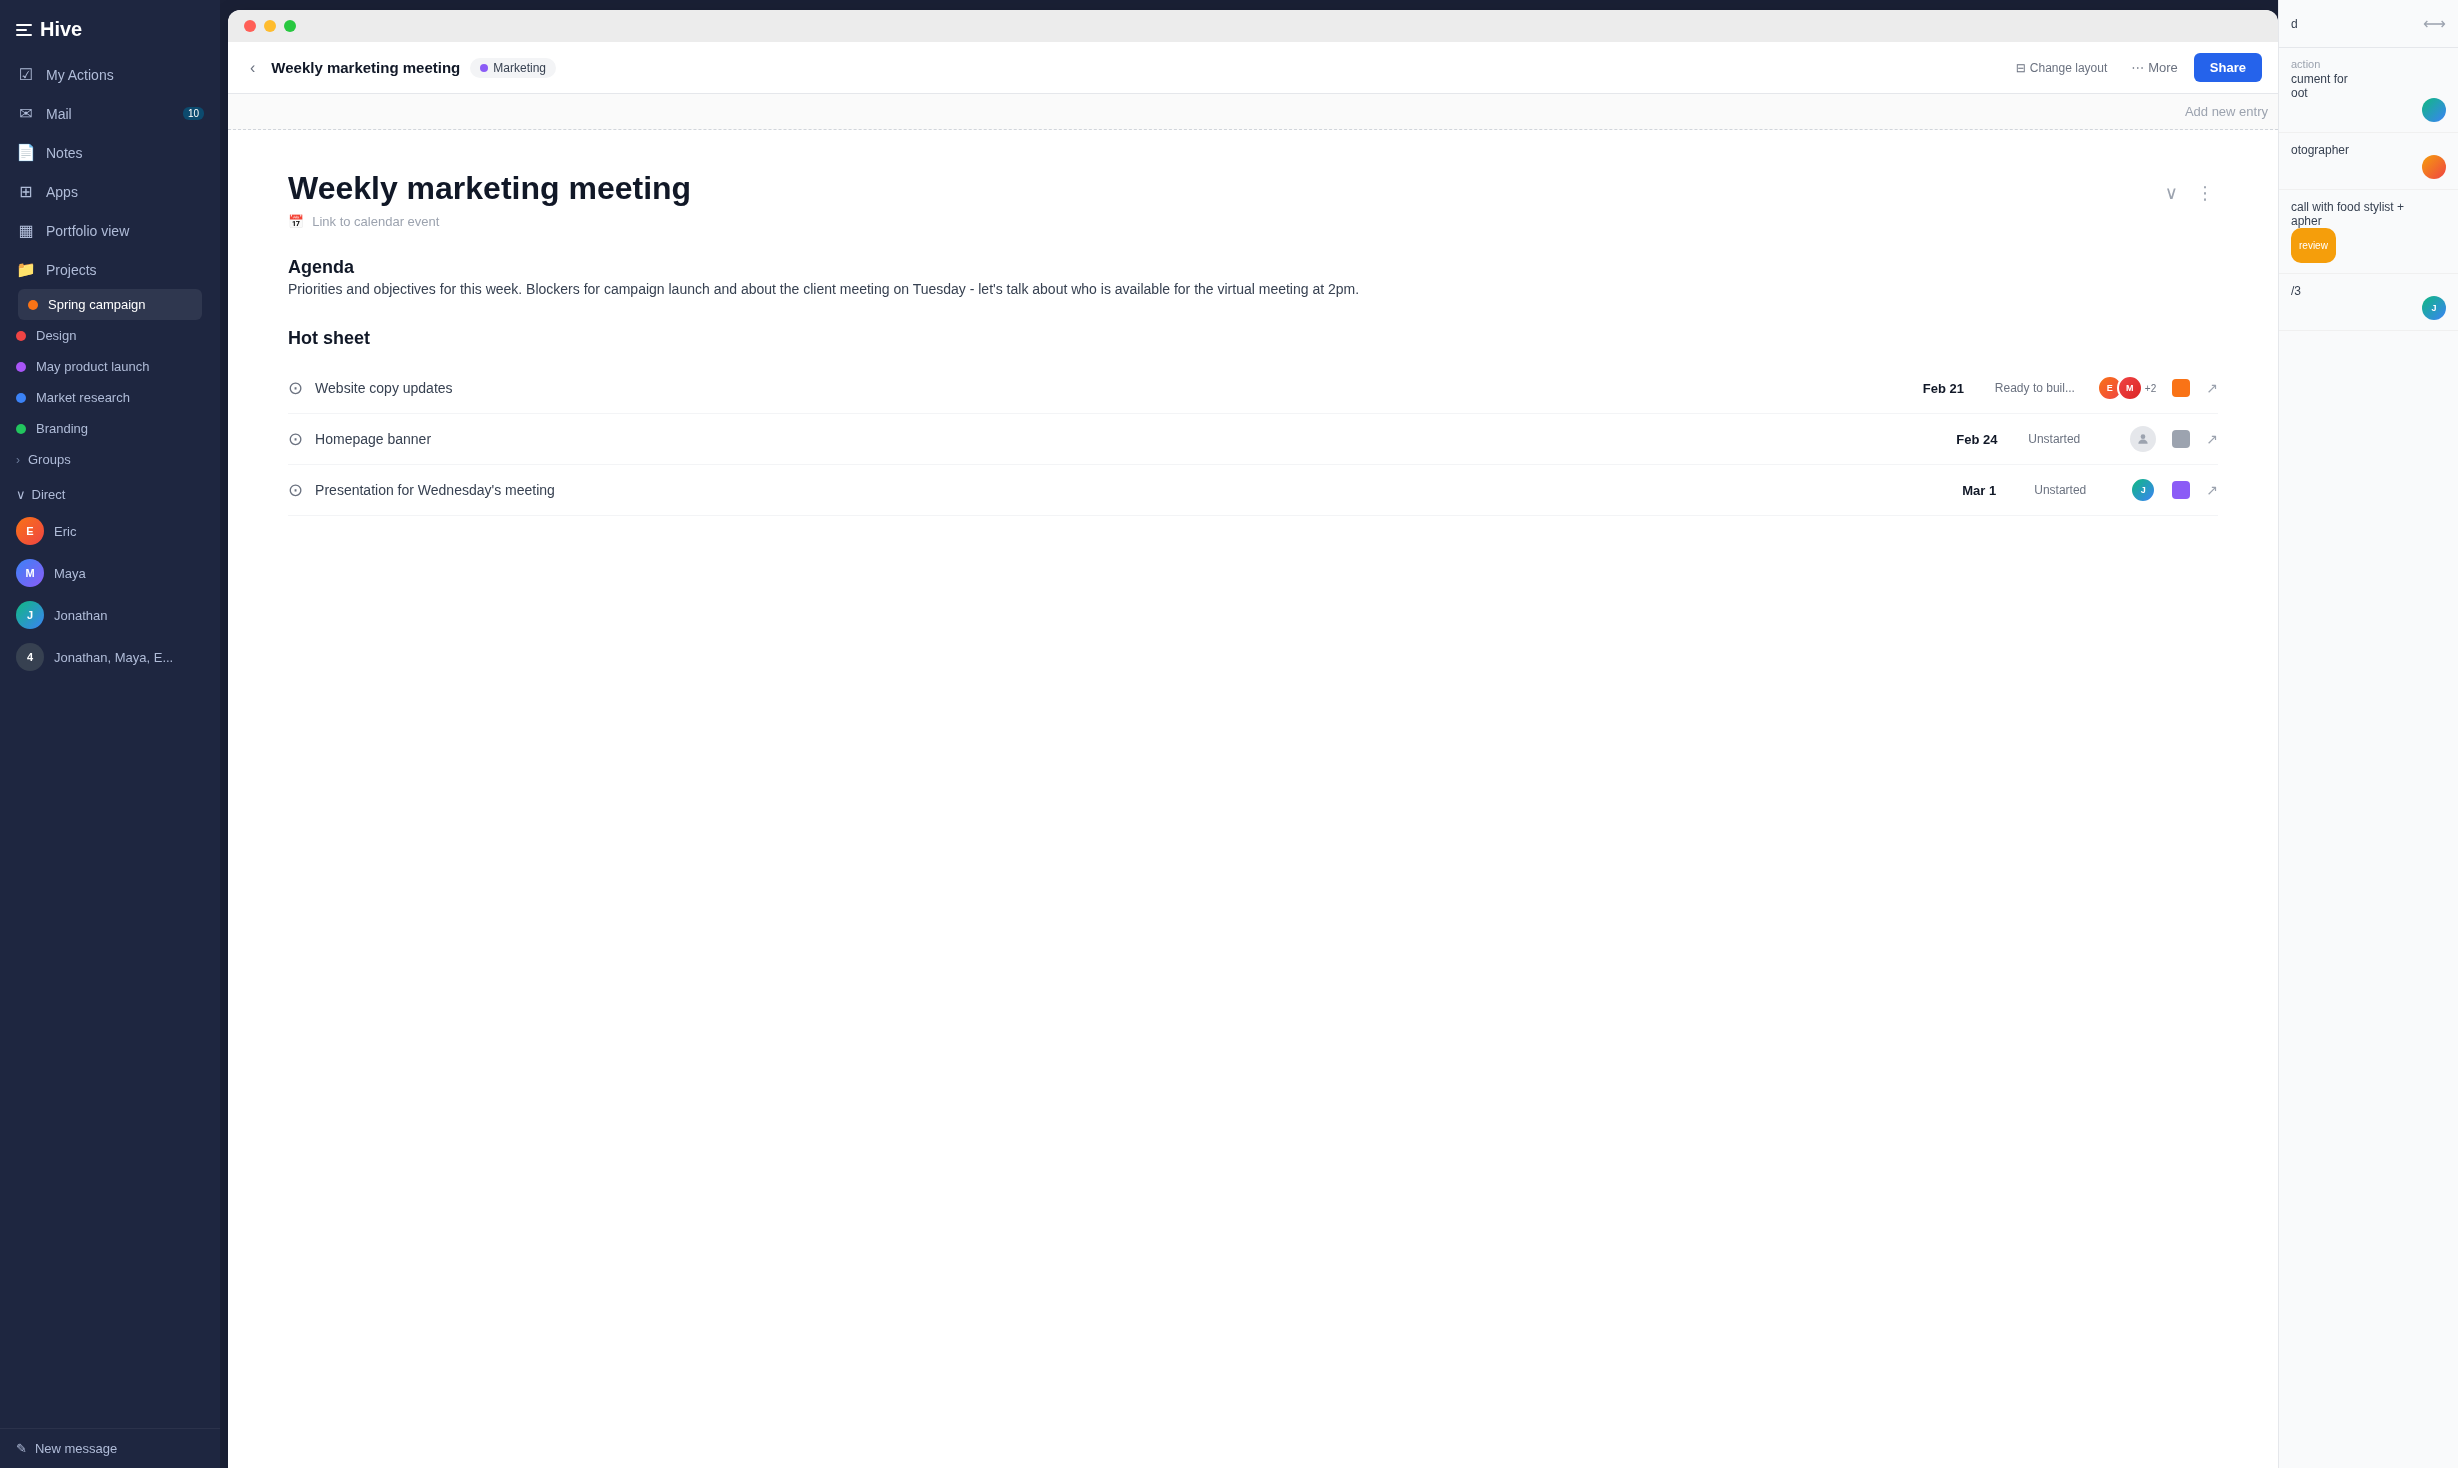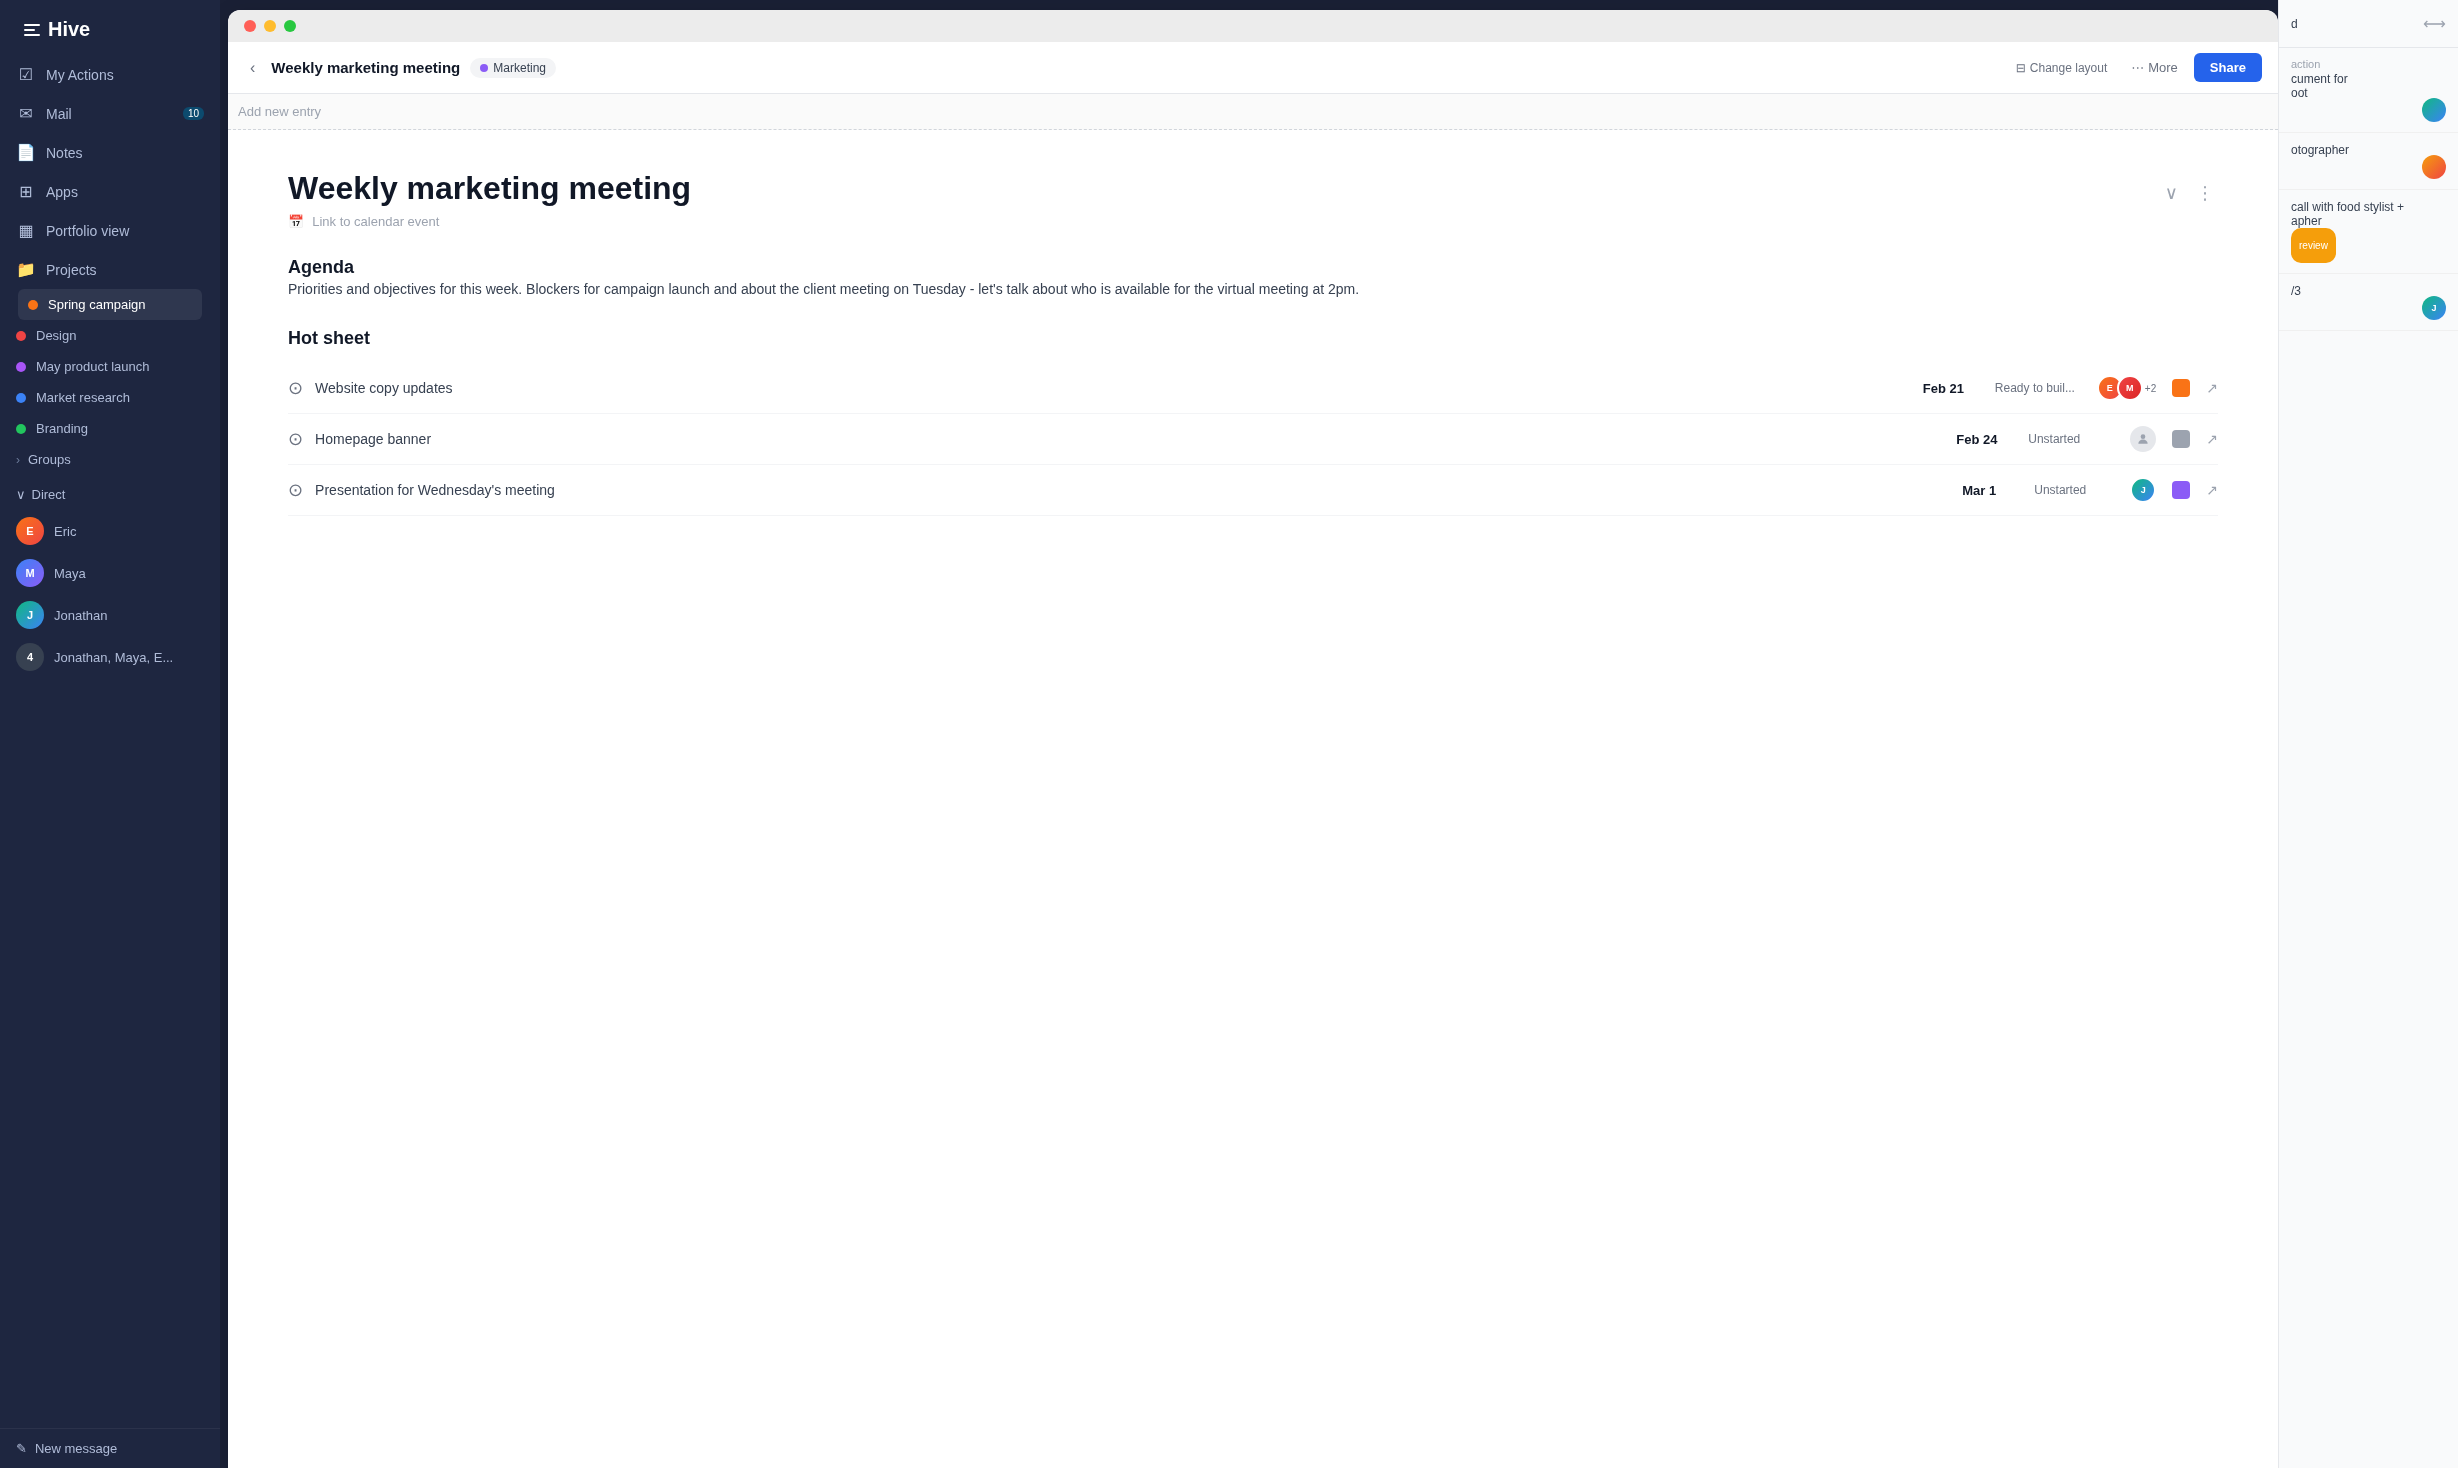--- a/index.html
+++ b/index.html
@@ -13,21 +13,21 @@
       color: #c8cfe8;
       display: flex;
       flex-direction: column;
       height: 100vh;
       overflow-y: auto;
     }
     .sidebar-logo {
       display: flex;
       align-items: center;
       gap: 8px;
-      padding: 18px 24px 14px;
+      padding: 18px 16px 14px;
       color: #fff;
       font-size: 20px;
       font-weight: 700;
     }
     .sidebar-logo .logo-icon {
       display: flex;
       flex-direction: column;
       gap: 3px;
     }
     .sidebar-logo .bar { width: 16px; height: 2px; background: #fff; border-radius: 2px; }
@@ -251,21 +251,21 @@
       padding: 6px 8px;
       display: flex;
       align-items: center;
       gap: 4px;
     }
 
     
     .add-entry-bar {
       display: flex;
       align-items: center;
-      justify-content: flex-start;
+      justify-content: flex-end;
       padding: 10px;
       border-bottom: 1px dashed #d1d5db;
       color: #9ca3af;
       font-size: 13px;
       cursor: pointer;
       background: #fafafa;
       flex-shrink: 0;
     }
 
     

